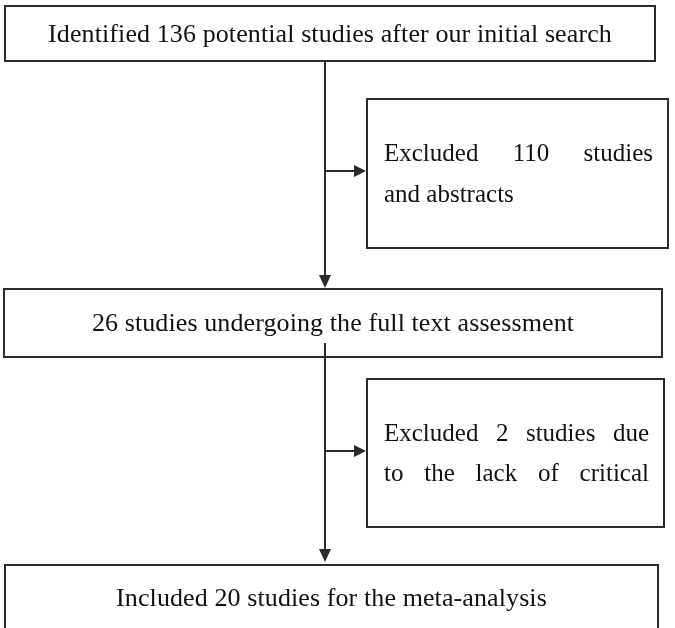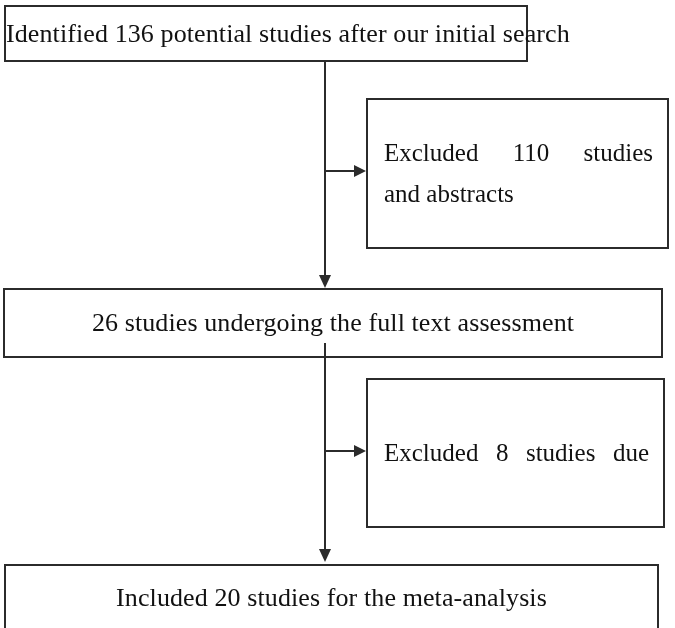--- a/index.html
+++ b/index.html
@@ -75,21 +75,21 @@
     border-top: 6px solid transparent;
     border-bottom: 6px solid transparent;
     border-left: 12px solid #2b2b2b;
   }
 </style>
 </head>
 <body>
 
 <div id="canvas">
 
-  <div class="box box-wide" style="left:4px; top:5px; width:524px; height:57px;">
+  <div class="box box-wide" style="left:4px; top:5px; width:652px; height:57px;">
     <div class="line">Identified 136 potential studies after our initial search</div>
   </div>
 
   <div class="vline" style="left:324px; top:62px; width:2px; height:213px;"></div>
   <div class="arrow-down" style="left:319px; top:275px;"></div>
 
   <div class="hline" style="left:324px; top:170px; width:30px; height:2px;"></div>
   <div class="arrow-right" style="left:354px; top:165px;"></div>
 
   <div class="box box-side" style="left:366px; top:98px; width:303px; height:151px;">
@@ -101,20 +101,21 @@
     <div class="line">26  studies undergoing the full text assessment</div>
   </div>
 
   <div class="vline" style="left:324px; top:343px; width:2px; height:206px;"></div>
   <div class="arrow-down" style="left:319px; top:549px;"></div>
 
   <div class="hline" style="left:324px; top:450px; width:30px; height:2px;"></div>
   <div class="arrow-right" style="left:354px; top:445px;"></div>
 
   <div class="box box-side" style="left:366px; top:378px; width:299px; height:150px;">
-    <div class="line">Excluded 8 studies due</div>
+    <div class="line">Excluded 2 studies due</div>
+    <div class="line">to the lack of critical</div>
   </div>
 
   <div class="box box-wide" style="left:4px; top:564px; width:655px; height:68px;">
     <div class="line">Included 20 studies for the meta-analysis</div>
   </div>
 
 </div>
 
 </body></html>

